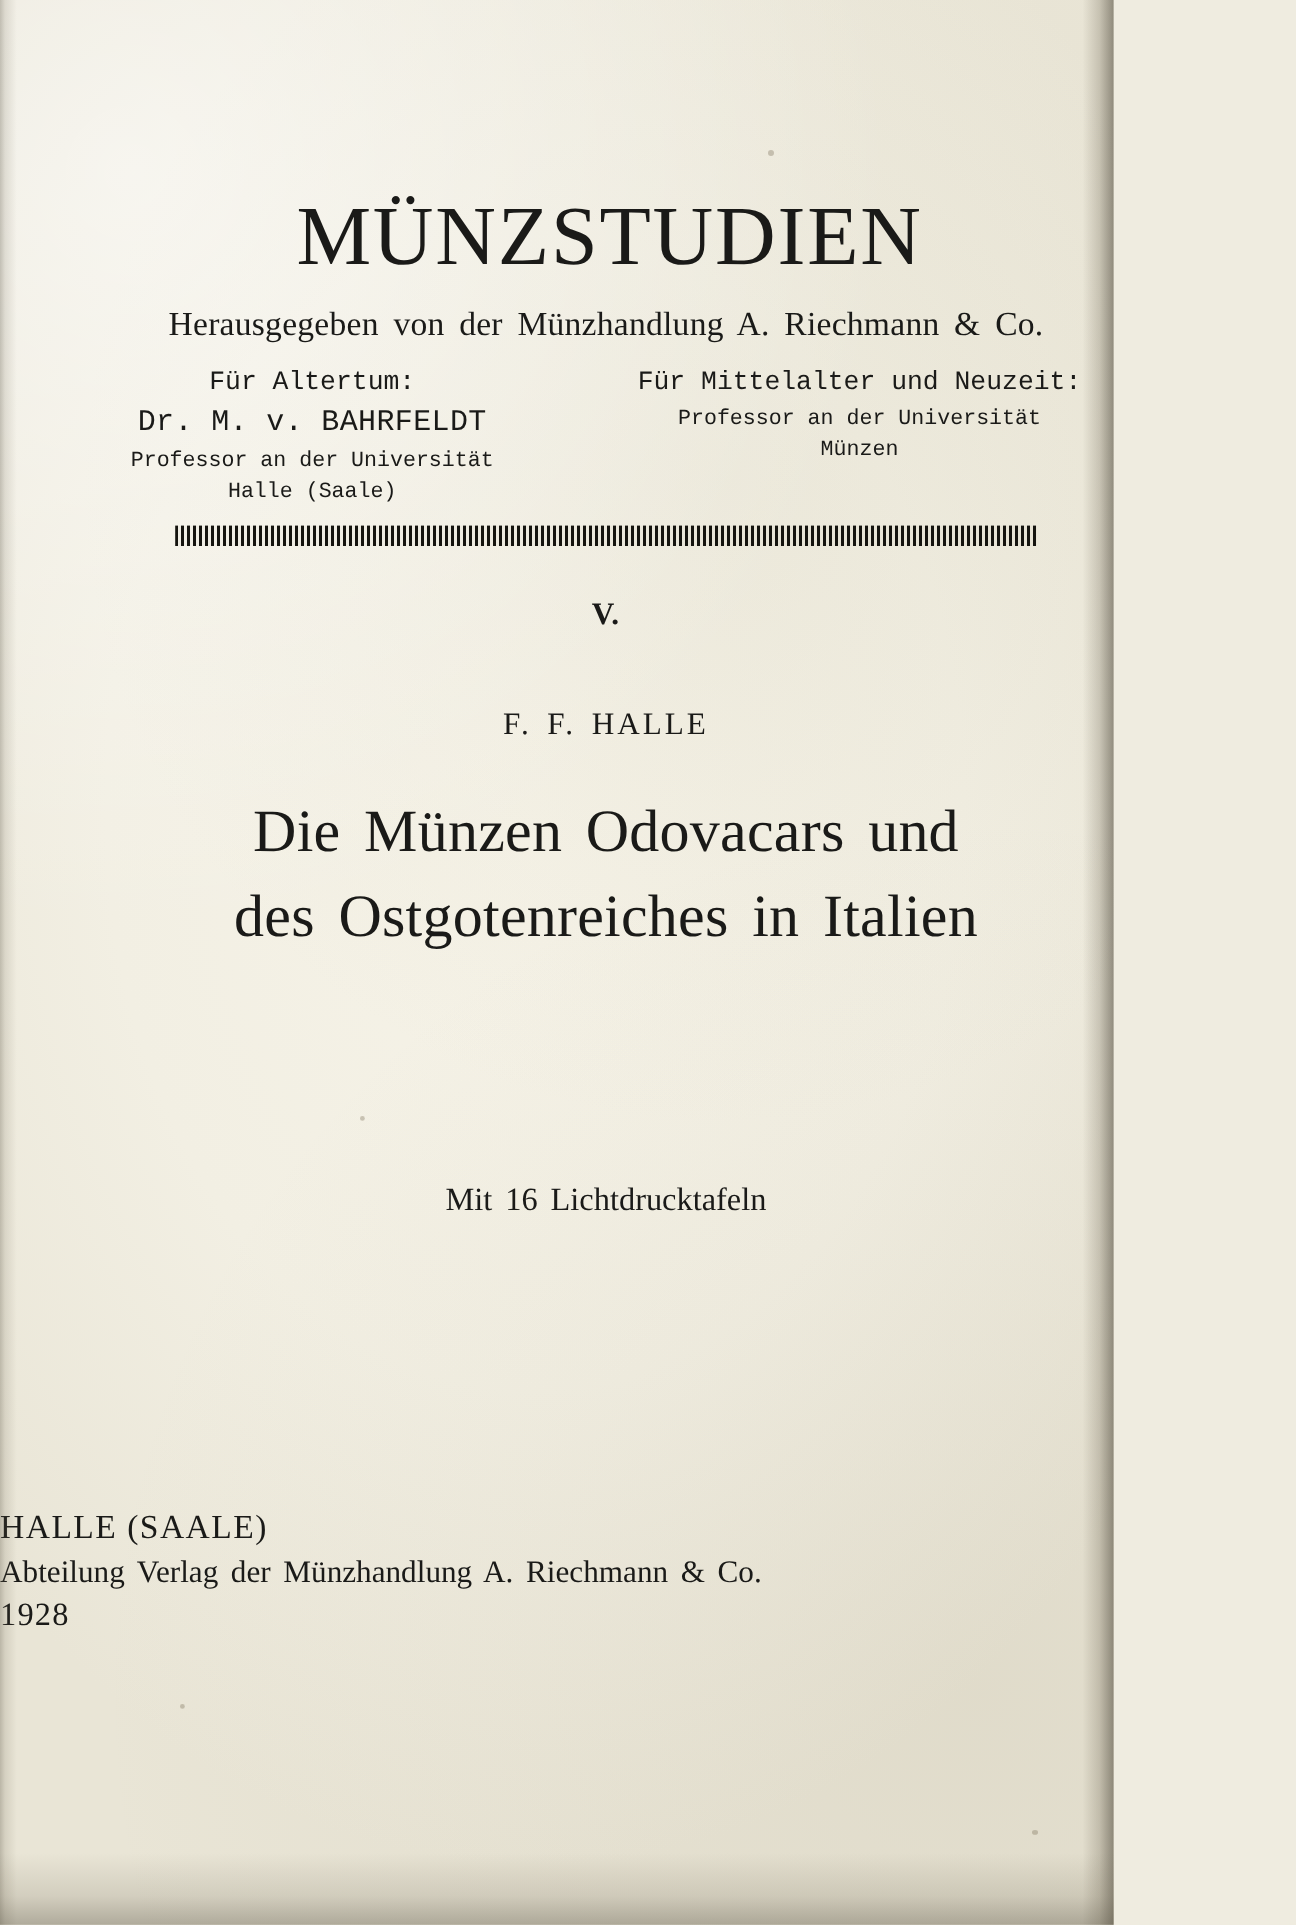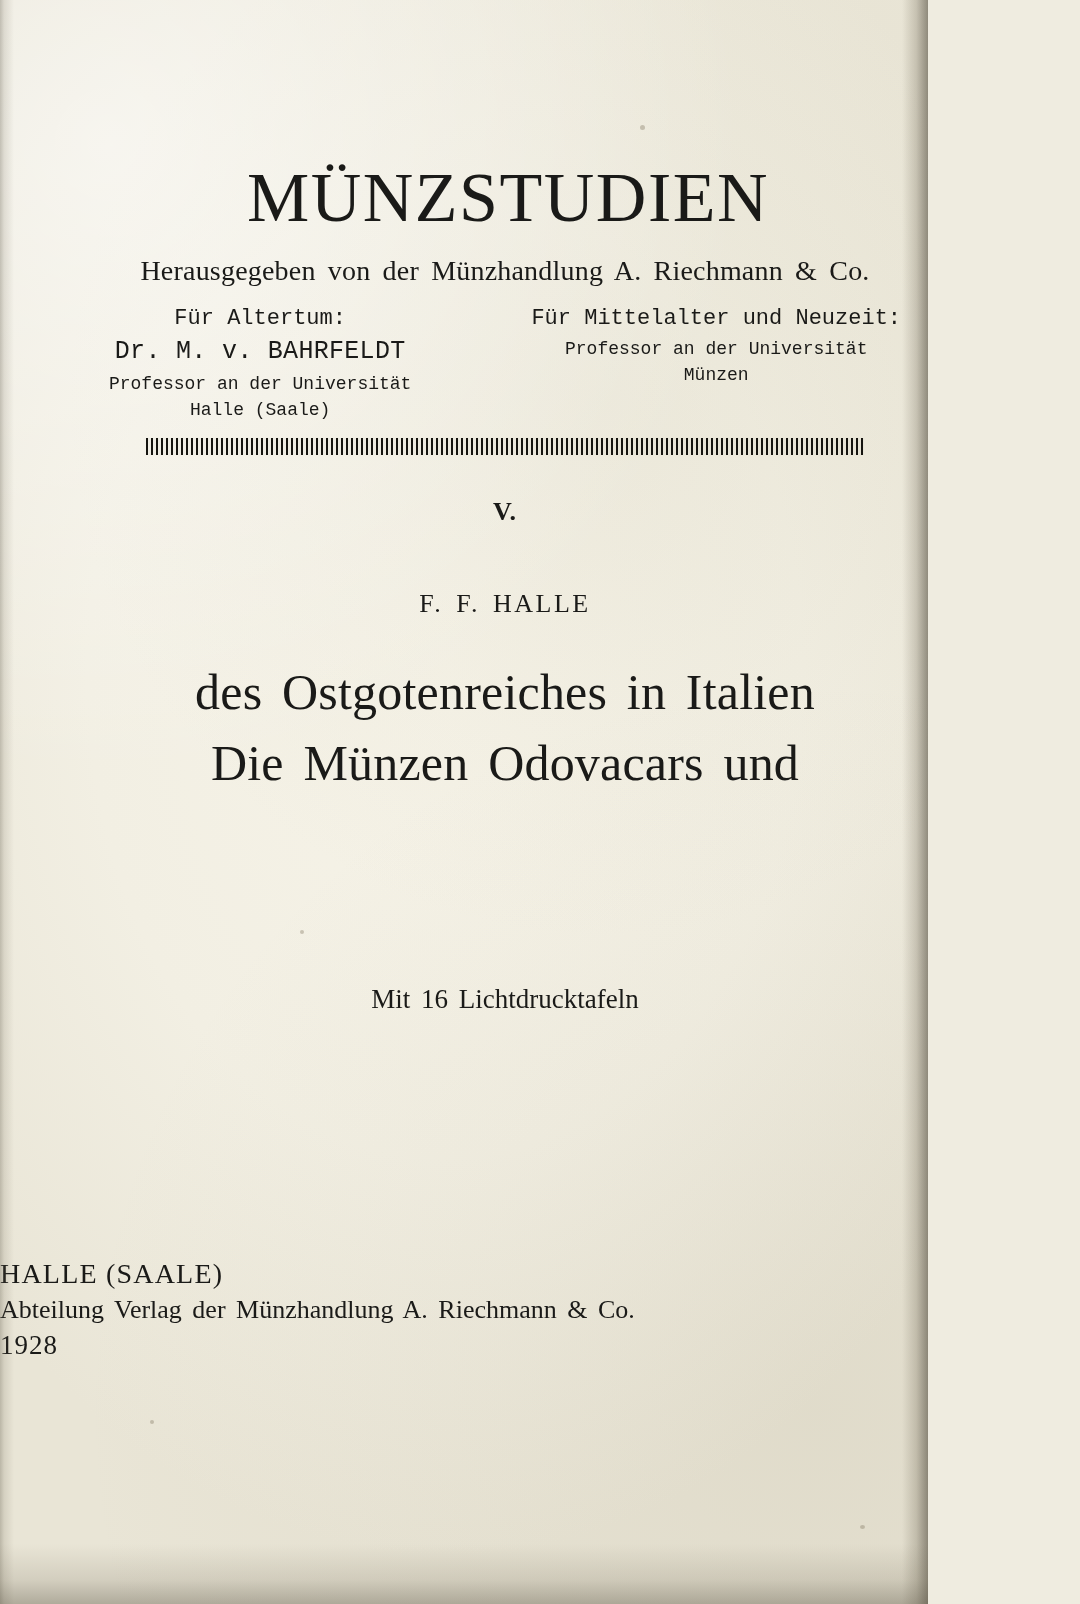--- a/index.html
+++ b/index.html
@@ -218,22 +218,22 @@
 
     <div class="rule-wrap">
       <div class="rule"></div>
     </div>
 
     <div class="volume">V.</div>
 
     <div class="author">F. F. HALLE</div>
 
     <div class="main-title">
+      <div>Die Münzen Odovacars und</div>
       <div>des Ostgotenreiches in Italien</div>
-      <div>Die Münzen Odovacars und</div>
     </div>
 
     <div class="plates">Mit 16 Lichtdrucktafeln</div>
   </div>
 
   <div class="imprint">
     <div class="imprint-city">HALLE (SAALE)</div>
     <div class="imprint-pub">Abteilung Verlag der Münzhandlung A. Riechmann &amp; Co.</div>
     <div class="imprint-year">1928</div>
   </div>

